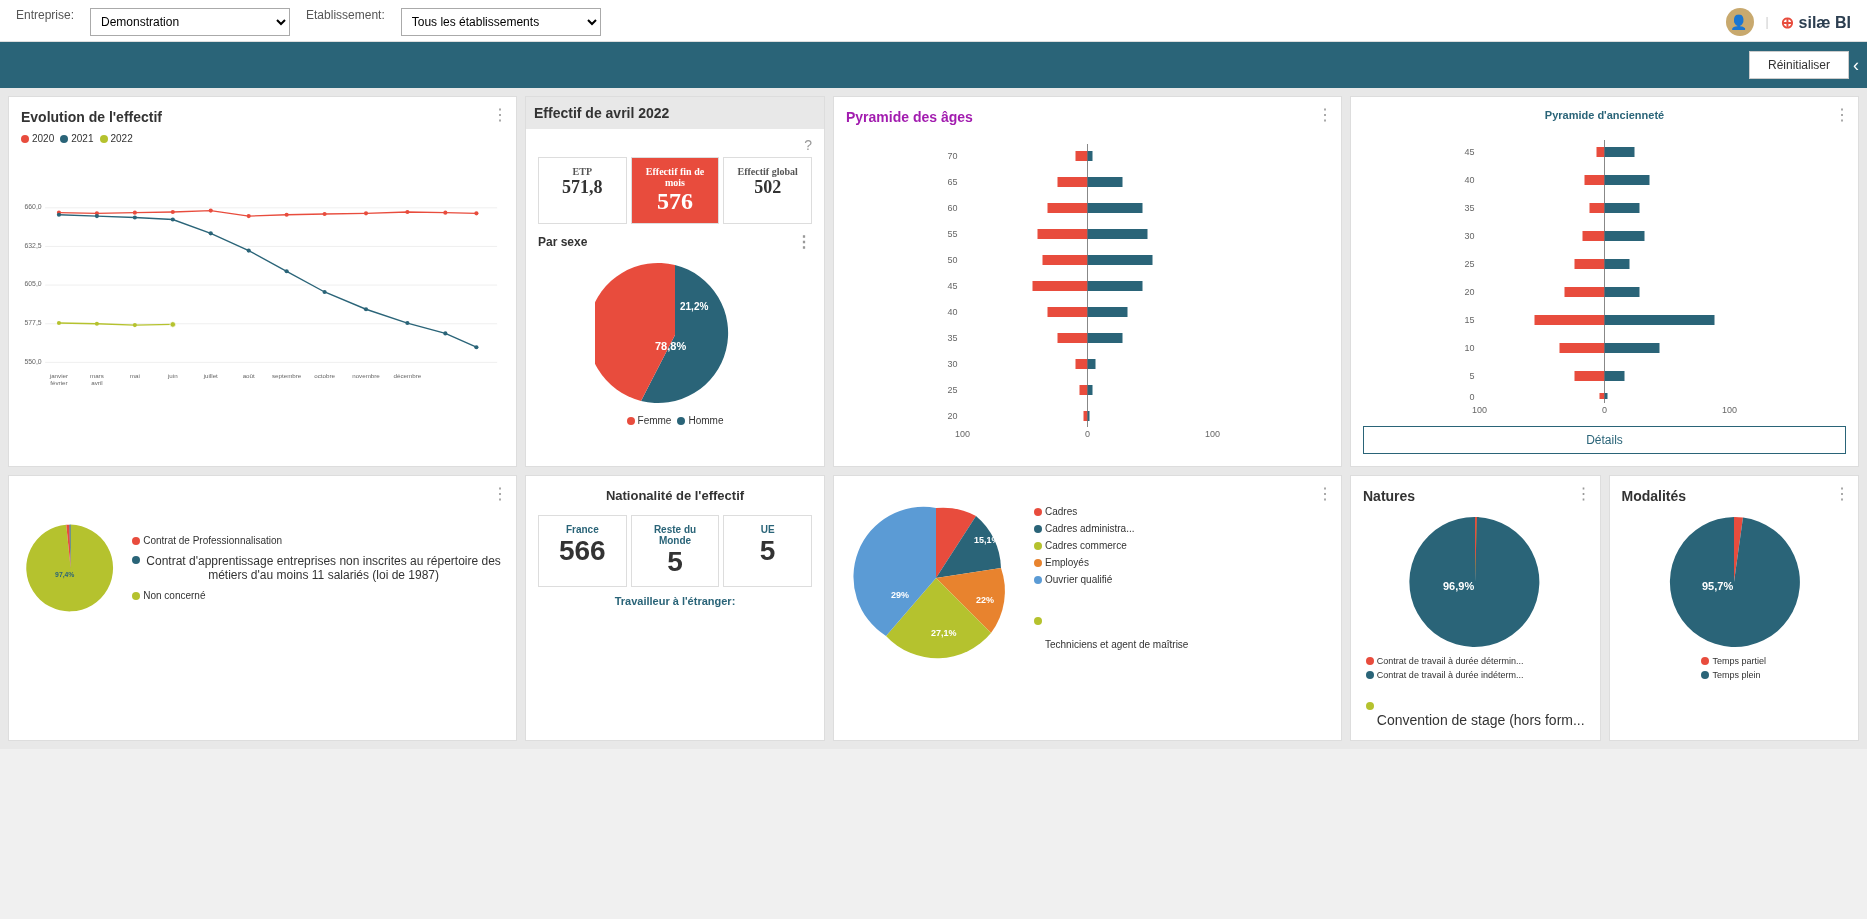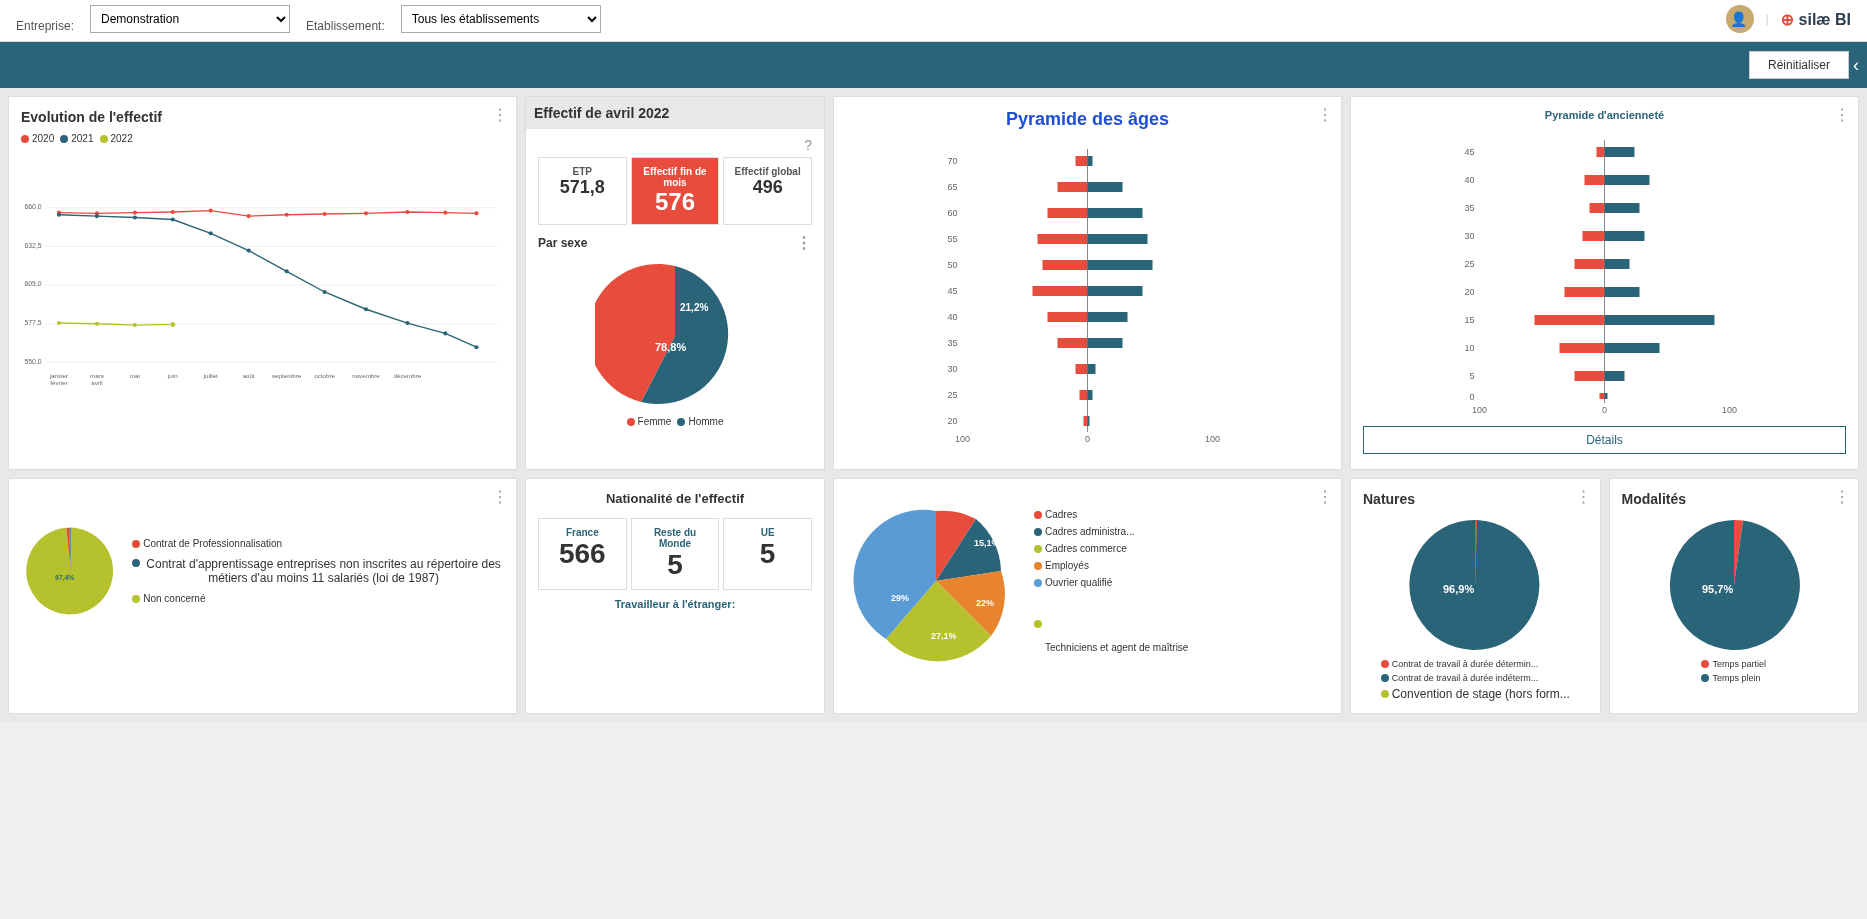--- a/index.html
+++ b/index.html
@@ -4,21 +4,21 @@
   <style>
     * { box-sizing: border-box; margin: 0; padding: 0; }
     body { font-family: Arial, sans-serif; background: #f0f0f0; font-size: 12px; color: #333; }
 
     
     .header {
       background: #fff;
       border-bottom: 1px solid #ddd;
       padding: 8px 16px;
       display: flex;
-      align-items: flex-end;
+      align-items: flex-start;
       gap: 16px;
       height: 42px;
     }
     .header-label { font-size: 12px; color: #555; }
     .header select {
       border: 1px solid #aaa;
       padding: 3px 20px 3px 6px;
       font-size: 12px;
       background: #fff;
       appearance: auto;
@@ -155,20 +155,21 @@
     .effectif-grid {
       display: grid;
       grid-template-columns: 1fr 1fr 1fr;
       gap: 4px;
       margin-bottom: 8px;
     }
     .effectif-cell {
       border: 1px solid #ddd;
       padding: 8px 4px;
       text-align: center;
+      font-family: Liberation Serif, serif;
     }
     .effectif-cell-header {
       font-size: 10px;
       color: #555;
       font-weight: bold;
     }
     .effectif-cell-value {
       font-size: 24px;
       font-weight: bold;
     }
@@ -356,21 +357,21 @@
       <div class="effectif-cell">
         <div class="effectif-cell-header">ETP</div>
         <div class="effectif-cell-value" style="font-size:18px;">571,8</div>
       </div>
       <div class="effectif-cell red">
         <div class="effectif-cell-header">Effectif fin de mois</div>
         <div class="effectif-cell-value">576</div>
       </div>
       <div class="effectif-cell">
         <div class="effectif-cell-header">Effectif global</div>
-        <div class="effectif-cell-value" style="font-size:18px;">496</div>
+        <div class="effectif-cell-value" style="font-size:18px;">502</div>
       </div>
     </div>
 
     <div class="par-sexe-title">
       <span>Par sexe</span>
       <span class="card-menu" style="position:static;">⋮</span>
     </div>
 
     <div class="pie-container">
       <svg width="160" height="160" viewBox="0 0 160 160">
@@ -391,21 +392,21 @@
           <span>Homme</span>
         </div>
       </div>
     </div>
   </div>
 
   <div class="card-pyramide">
 
     <div class="card-pyramide-inner">
       <span class="card-menu">⋮</span>
-      <div style="text-align:center; font-size:18px; font-weight:bold; color:#1d4ed8; margin-bottom:4px;">Pyramide des âges</div>
+      <div style="text-align:left; font-size:14px; font-weight:bold; color:#a21caf; margin-bottom:4px;">Pyramide des âges</div>
       <svg width="100%" height="320" viewBox="0 0 320 320">
 
         <text x="30" y="30" font-size="9" text-anchor="end" fill="#666">70</text>
         <text x="30" y="56" font-size="9" text-anchor="end" fill="#666">65</text>
         <text x="30" y="82" font-size="9" text-anchor="end" fill="#666">60</text>
         <text x="30" y="108" font-size="9" text-anchor="end" fill="#666">55</text>
         <text x="30" y="134" font-size="9" text-anchor="end" fill="#666">50</text>
         <text x="30" y="160" font-size="9" text-anchor="end" fill="#666">45</text>
         <text x="30" y="186" font-size="9" text-anchor="end" fill="#666">40</text>
         <text x="30" y="212" font-size="9" text-anchor="end" fill="#666">35</text>
@@ -624,21 +625,21 @@
           <div class="legend-item">
             <div class="legend-dot" style="background:#e84c3d;flex-shrink:0;"></div>
             <span style="font-size:9px;">Contrat de travail à durée détermin...</span>
           </div>
           <div class="legend-item">
             <div class="legend-dot" style="background:#2a6478;flex-shrink:0;"></div>
             <span style="font-size:9px;">Contrat de travail à durée indéterm...</span>
           </div>
           <div class="legend-item">
             <div class="legend-dot" style="background:#b5c22e;flex-shrink:0;"></div>
-            <span style="font-size:12px;">Convention de stage (hors form...</span>
+            <span style="font-size:14px;margin-top:28px;">Convention de stage (hors form...</span>
           </div>
         </div>
       </div>
     </div>
 
     <div class="card-nm-inner">
       <div class="card-title">Modalités</div>
       <span class="card-menu">⋮</span>
       <div style="display:flex;flex-direction:column;align-items:center;">
         <svg width="140" height="140" viewBox="0 0 140 140">

